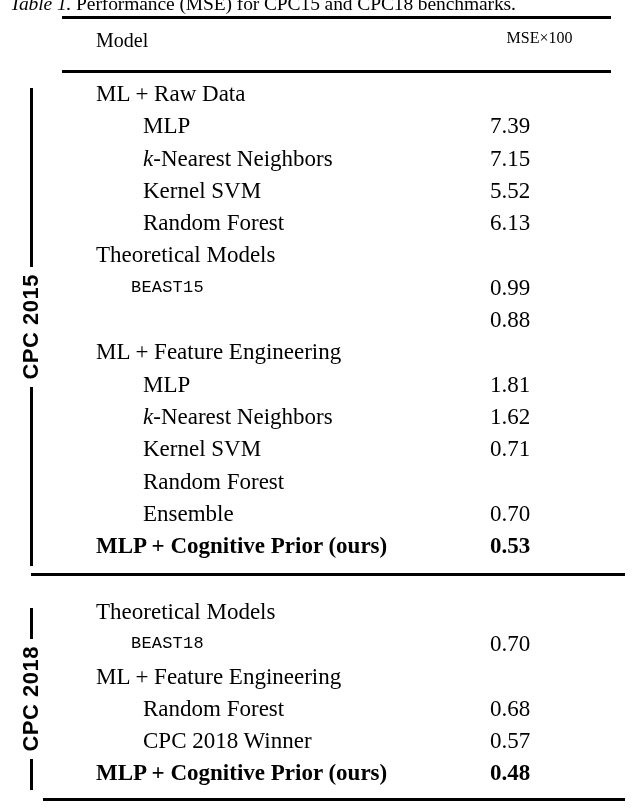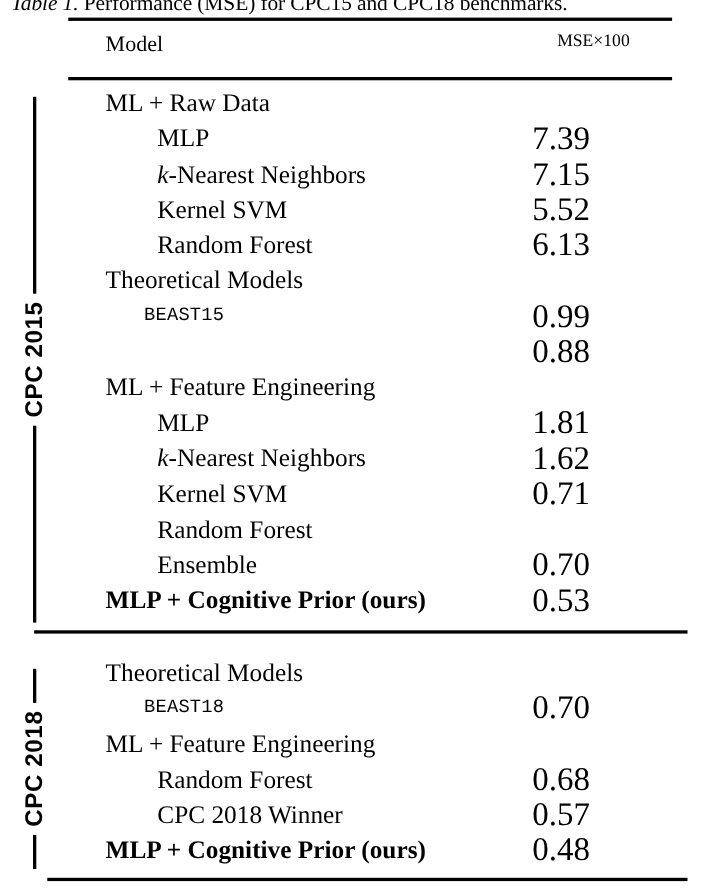--- a/index.html
+++ b/index.html
@@ -78,21 +78,21 @@
     font-size: 23px;
     line-height: 31px;
     white-space: nowrap;
   }
   .row .value {
     position: absolute;
     left: 455px;
     top: 0px;
     width: 110px;
     text-align: center;
-    font-size: 30px;
+    font-size: 23px;
     line-height: 31px;
   }
 
   .row.group > .label {
     left: 96px;
     text-align: center;
   }
   .row.item > .label {
     left: 131px;
     margin-left: 12px;
@@ -101,21 +101,21 @@
     left: 131px;
     font-family: "Liberation Mono", "DejaVu Sans Mono", monospace;
     font-size: 17px;
     letter-spacing: 0.2px;
   }
   .row.highlight > .label {
     left: 96px;
     font-weight: bold;
   }
   .row.highlight > .value {
-    font-weight: normal;
+    font-weight: bold;
   }
   .kital { font-style: italic; }
 
   
   .group-tag {
     position: absolute;
     left: 0;
     width: 62px;
     display: flex;
     flex-direction: column;

